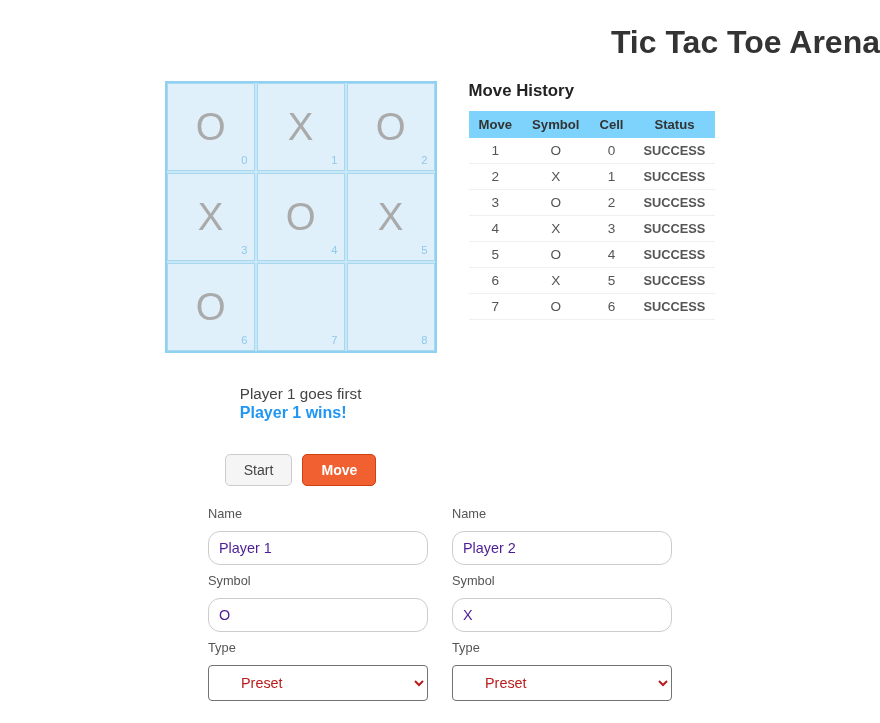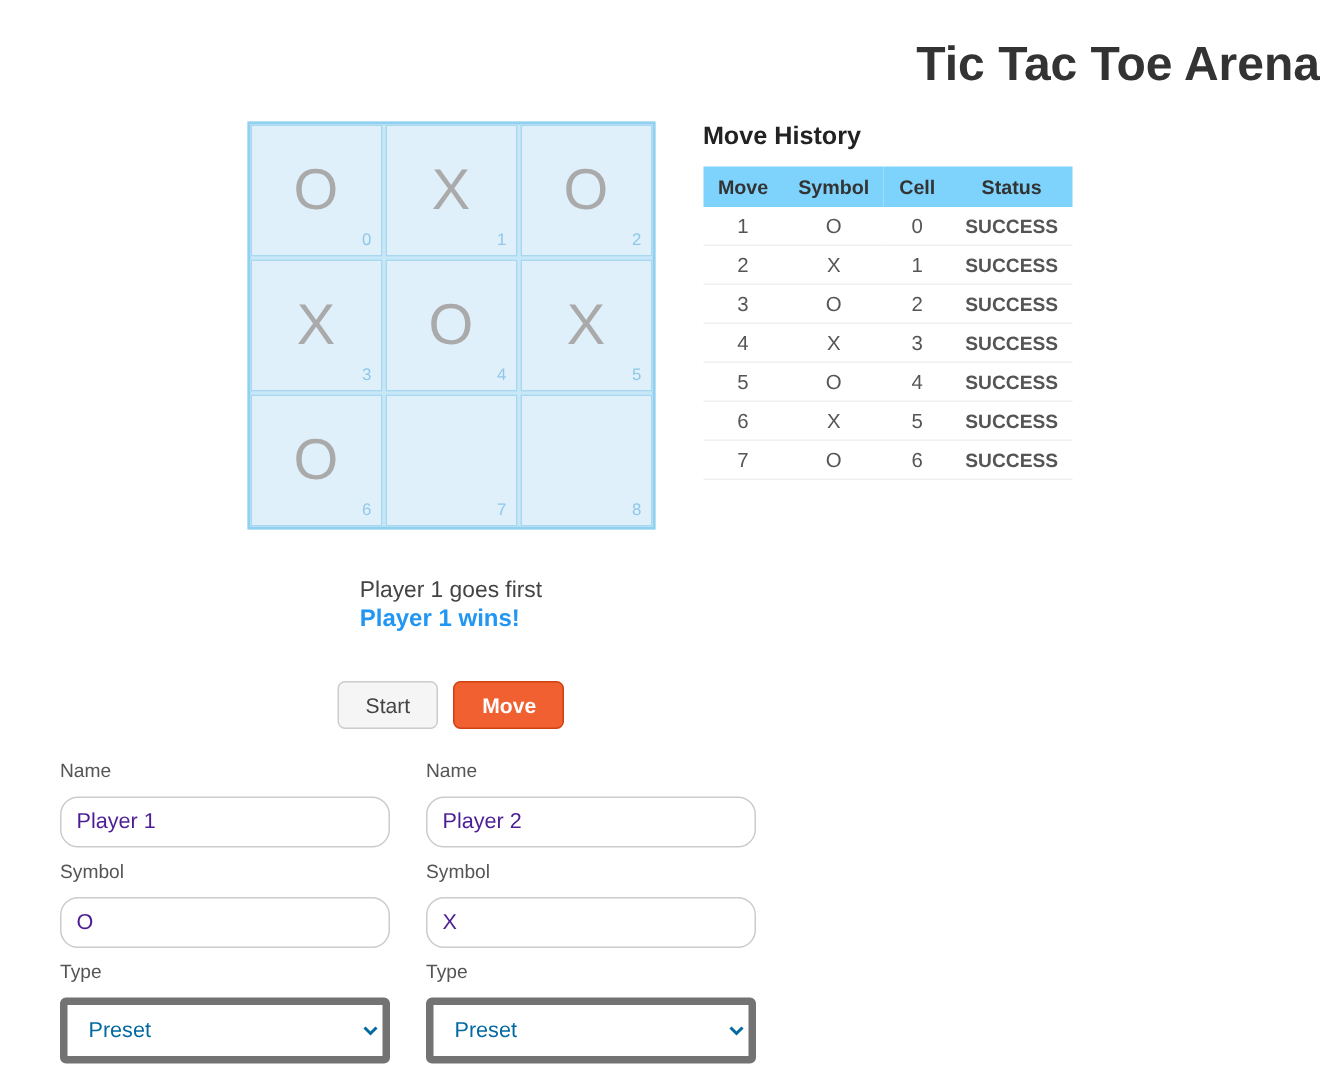--- a/index.html
+++ b/index.html
@@ -119,21 +119,21 @@
       font-size: 0.95rem;
       cursor: pointer;
       font-weight: 500;
     }
 
     
     .players-section {
       display: flex;
       gap: 24px;
       margin-top: 20px;
-      justify-content: flex-start;
+      justify-content: center;
       padding: 0 40px;
     }
 
     .player-form {
       display: flex;
       flex-direction: column;
       gap: 8px;
       width: 220px;
     }
 
@@ -147,25 +147,25 @@
       width: 100%;
       padding: 8px 10px;
       border: 1px solid #ccc;
       border-radius: 12px;
       font-size: 0.9rem;
       color: #4c1d95;
     }
 
     .form-select {
       width: 100%;
-      padding: 8px 10px;
-      border: 5px solid #737373;
+      padding: 8px 28px;
+      border: 1px solid #737373;
       border-radius: 4px;
       font-size: 0.9rem;
-      color: #0369a1;
+      color: #b91c1c;
       background: #fff;
       cursor: pointer;
     }
 
     
     .history-section {
       min-width: 240px;
     }
 
     .history-title {

